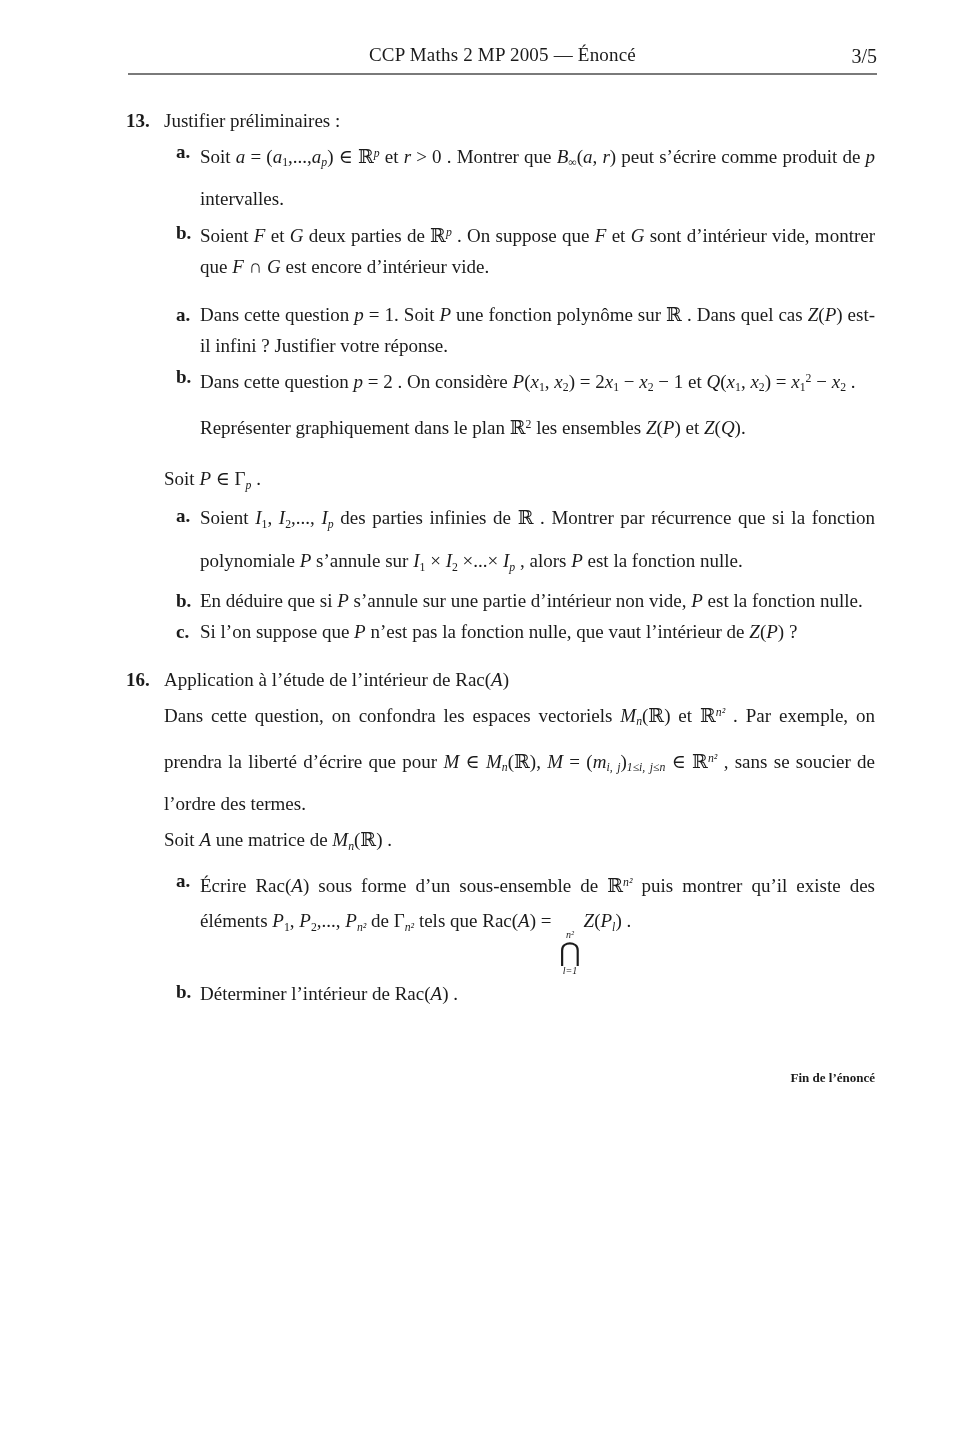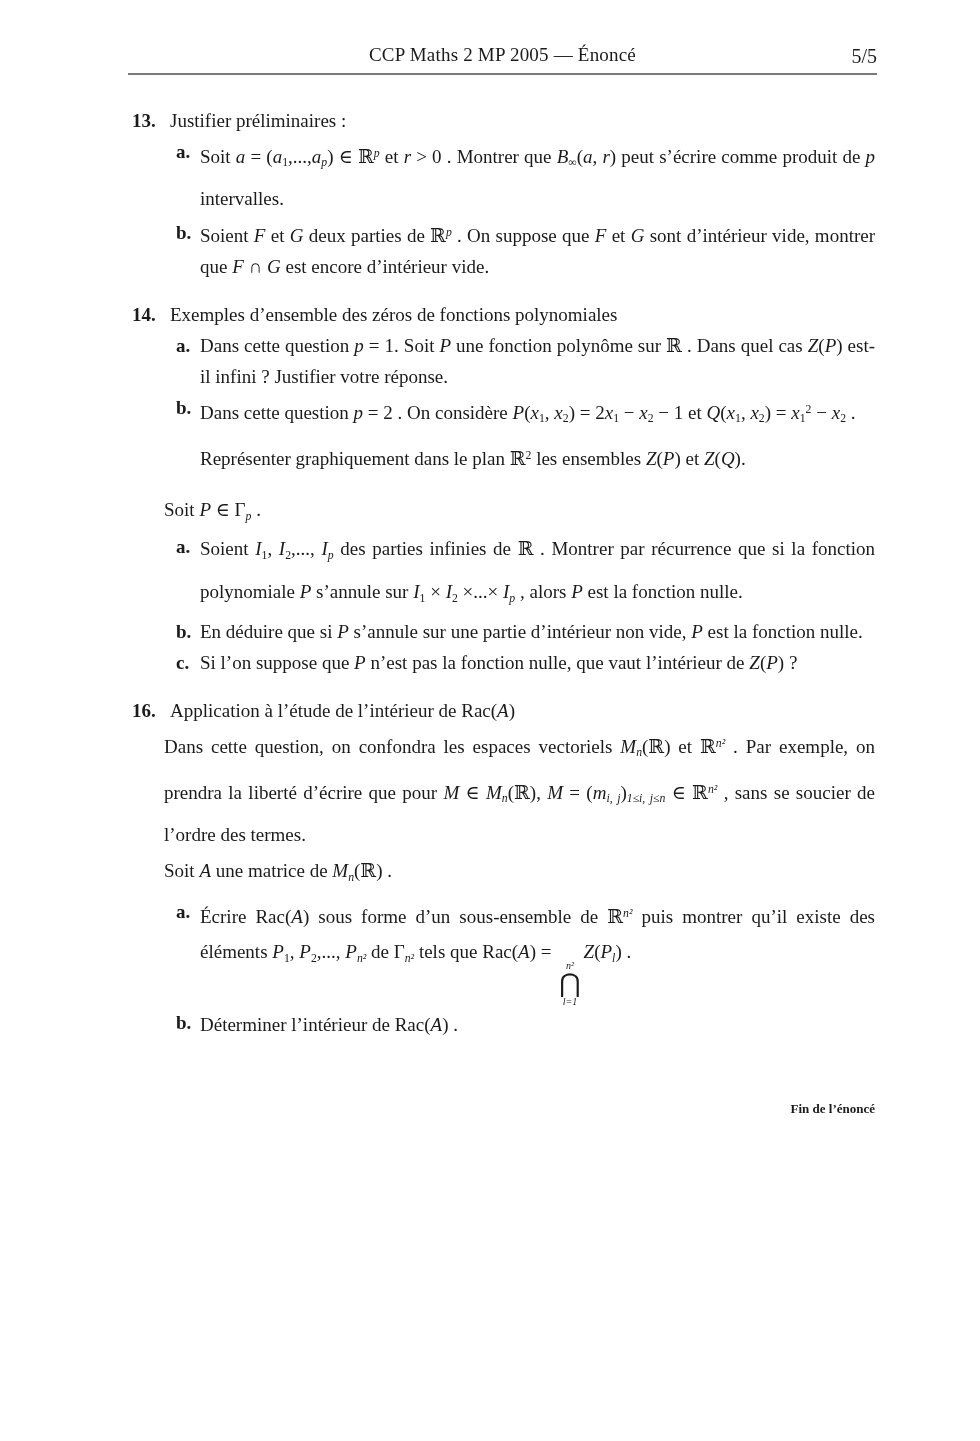--- a/index.html
+++ b/index.html
@@ -20,21 +20,21 @@
     position:relative;
     text-align:center;
   }
   .header-title{font-size:19px;letter-spacing:.2px;}
   .header-page{position:absolute;right:0;bottom:5px;font-size:20px;}
 
   
   .content{margin:30px 105px 0 126px;font-size:19px;line-height:31px;}
   .question{margin-top:17px;}
   .question:first-child{margin-top:0;}
-  .q-head{display:flex;margin-left:6px;}
+  .q-head{display:flex;}
   .q-num{font-weight:bold;min-width:38px;}
   .q-title{flex:1;}
   .intro-block{margin-left:38px;}
   .item{display:flex;margin-left:50px;}
   .item-label{font-weight:bold;min-width:24px;}
   .item-body{flex:1;}
   p.para{margin:0;}
   .just{text-align:justify;}
   .tall{line-height:36px;}
 
@@ -69,21 +69,21 @@
     font-size:16px;
   }
 </style>
 </head>
 <body>
 
 <div class="page">
 
   <header class="page-header" style="border-bottom-color: rgb(122, 122, 122);">
     <div class="header-title">CCP Maths 2 MP 2005 — Énoncé</div>
-    <div class="header-page">5/5</div>
+    <div class="header-page">3/5</div>
   </header>
 
   <main class="content">
 
     <section class="question">
       <div class="q-head">
         <span class="q-num">13.</span>
         <span class="q-title">Justifier préliminaires :</span>
       </div>
       <div class="item">
@@ -94,24 +94,20 @@
       </div>
       <div class="item">
         <span class="item-label">b.</span>
         <div class="item-body">
           <p class="para just">Soient <span class="rs-i">F</span> et <span class="rs-i">G</span> deux parties de ℝ<span class="rs-isup">p</span> . On suppose que <span class="rs-i">F</span> et <span class="rs-i">G</span> sont d’intérieur vide, montrer que <span class="rs-i">F</span> ∩ <span class="rs-i">G</span> est encore d’intérieur vide.</p>
         </div>
       </div>
     </section>
 
     <section class="question">
-      <div class="q-head">
-        <span class="q-num">14.</span>
-        <span class="q-title">Exemples d’ensemble des zéros de fonctions polynomiales</span>
-      </div>
       <div class="item">
         <span class="item-label">a.</span>
         <div class="item-body">
           <p class="para just">Dans cette question <span class="rs-i">p</span> = 1. Soit <span class="rs-i">P</span> une fonction polynôme sur ℝ . Dans quel cas <span class="rs-i">Z</span>(<span class="rs-i">P</span>) est-il infini ? Justifier votre réponse.</p>
         </div>
       </div>
       <div class="item">
         <span class="item-label">b.</span>
         <div class="item-body">
           <p class="para just tall">Dans cette question <span class="rs-i">p</span> = 2 . On considère <span class="rs-i">P</span>(<span class="rs-i">x</span><span class="rs-sub">1</span>, <span class="rs-i">x</span><span class="rs-sub">2</span>) = 2<span class="rs-i">x</span><span class="rs-sub">1</span> − <span class="rs-i">x</span><span class="rs-sub">2</span> − 1 et <span class="rs-i">Q</span>(<span class="rs-i">x</span><span class="rs-sub">1</span>, <span class="rs-i">x</span><span class="rs-sub">2</span>) = <span class="rs-i">x</span><span class="rs-sub">1</span><span class="rs-sup">2</span> − <span class="rs-i">x</span><span class="rs-sub">2</span> .</p>

